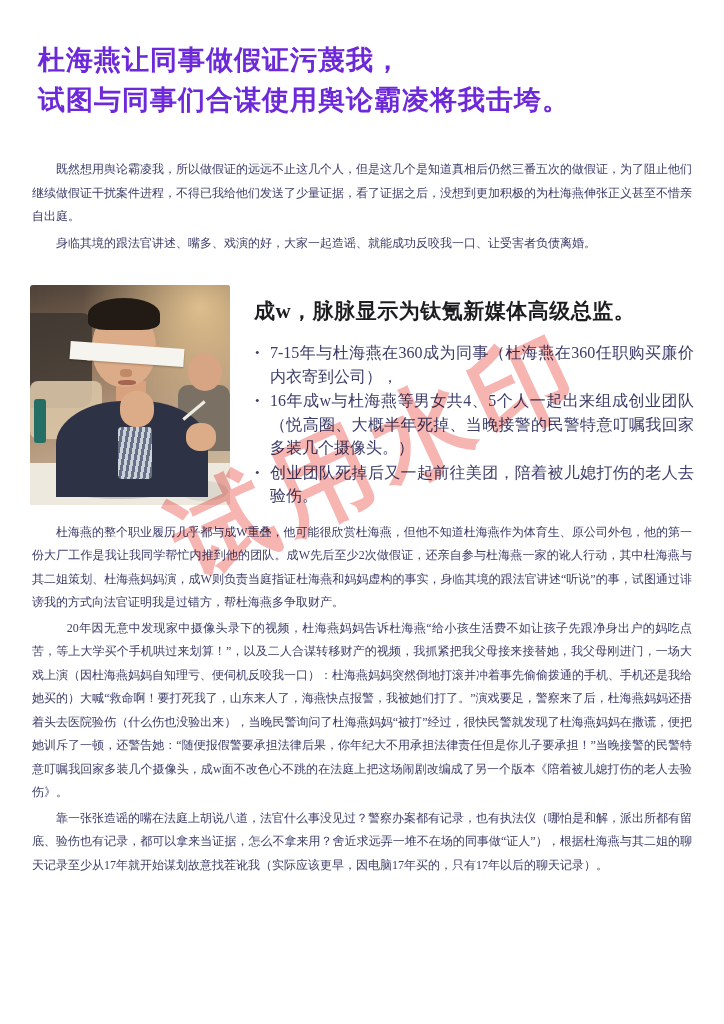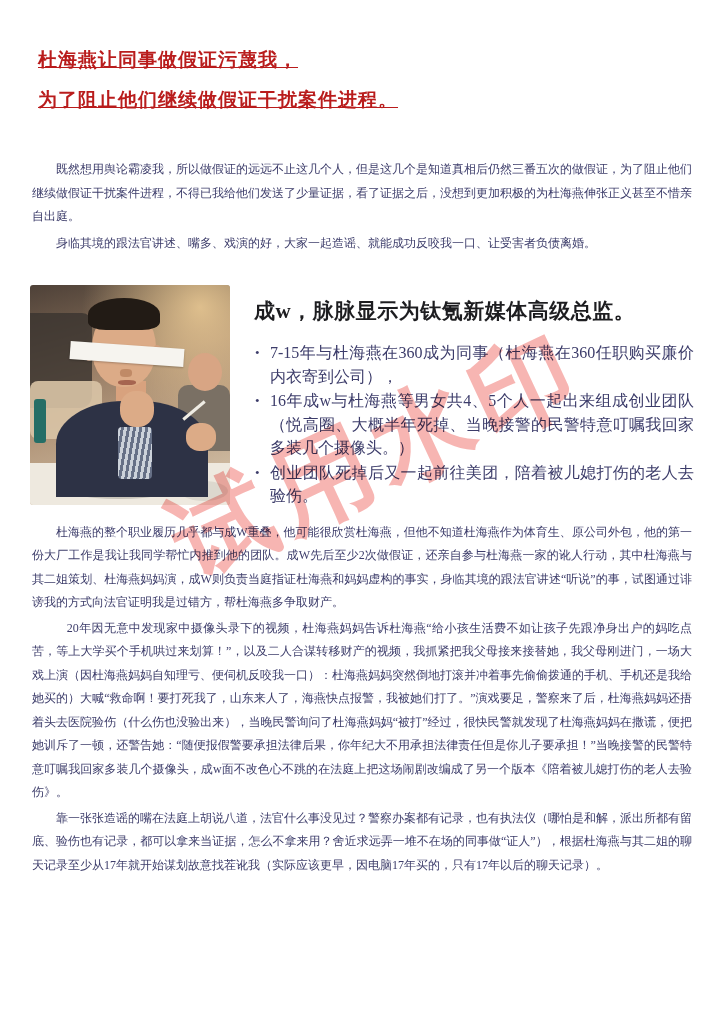--- a/index.html
+++ b/index.html
@@ -7,26 +7,25 @@
     position:relative;
     width:724px;height:1024px;
     margin:0 auto;
     background:#ffffff;
     overflow:hidden;
     font-family:"Liberation Serif","DejaVu Serif",serif;
   }
   .content{padding:0 30px;}
   .doc-title{
     margin:40px 0 0 8px;
-    font-size:19px;
+    font-size:27px;
     line-height:40px;
     font-weight:bold;
-    color:#b91c1c;
+    color:#6d28d9;
     letter-spacing:1px;
-    text-decoration:underline;
   }
   .doc-title span{display:block;}
   .para{
     margin:2px;
     font-size:12px;
     line-height:23.5px;
     color:#3c3c6a;
     text-align:justify;
     text-indent:2em;
     letter-spacing:0;
@@ -89,21 +88,21 @@
   }
 </style>
 </head>
 <body>
 
 <div class="page">
   <div class="content">
 
     <h1 class="doc-title">
       <span>杜海燕让同事做假证污蔑我，</span>
-      <span>为了阻止他们继续做假证干扰案件进程。</span>
+      <span>试图与同事们合谋使用舆论霸凌将我击垮。</span>
     </h1>
 
     <p class="para first">既然想用舆论霸凌我，所以做假证的远远不止这几个人，但是这几个是知道真相后仍然三番五次的做假证，为了阻止他们继续做假证干扰案件进程，不得已我给他们发送了少量证据，看了证据之后，没想到更加积极的为杜海燕伸张正义甚至不惜亲自出庭。</p>
     <p class="para second">身临其境的跟法官讲述、嘴多、戏演的好，大家一起造谣、就能成功反咬我一口、让受害者负债离婚。</p>
 
     <div class="profile-row">
 
       <div class="photo">
         <div class="ph-glow"></div>
         <div class="ph-darkleft"></div>

